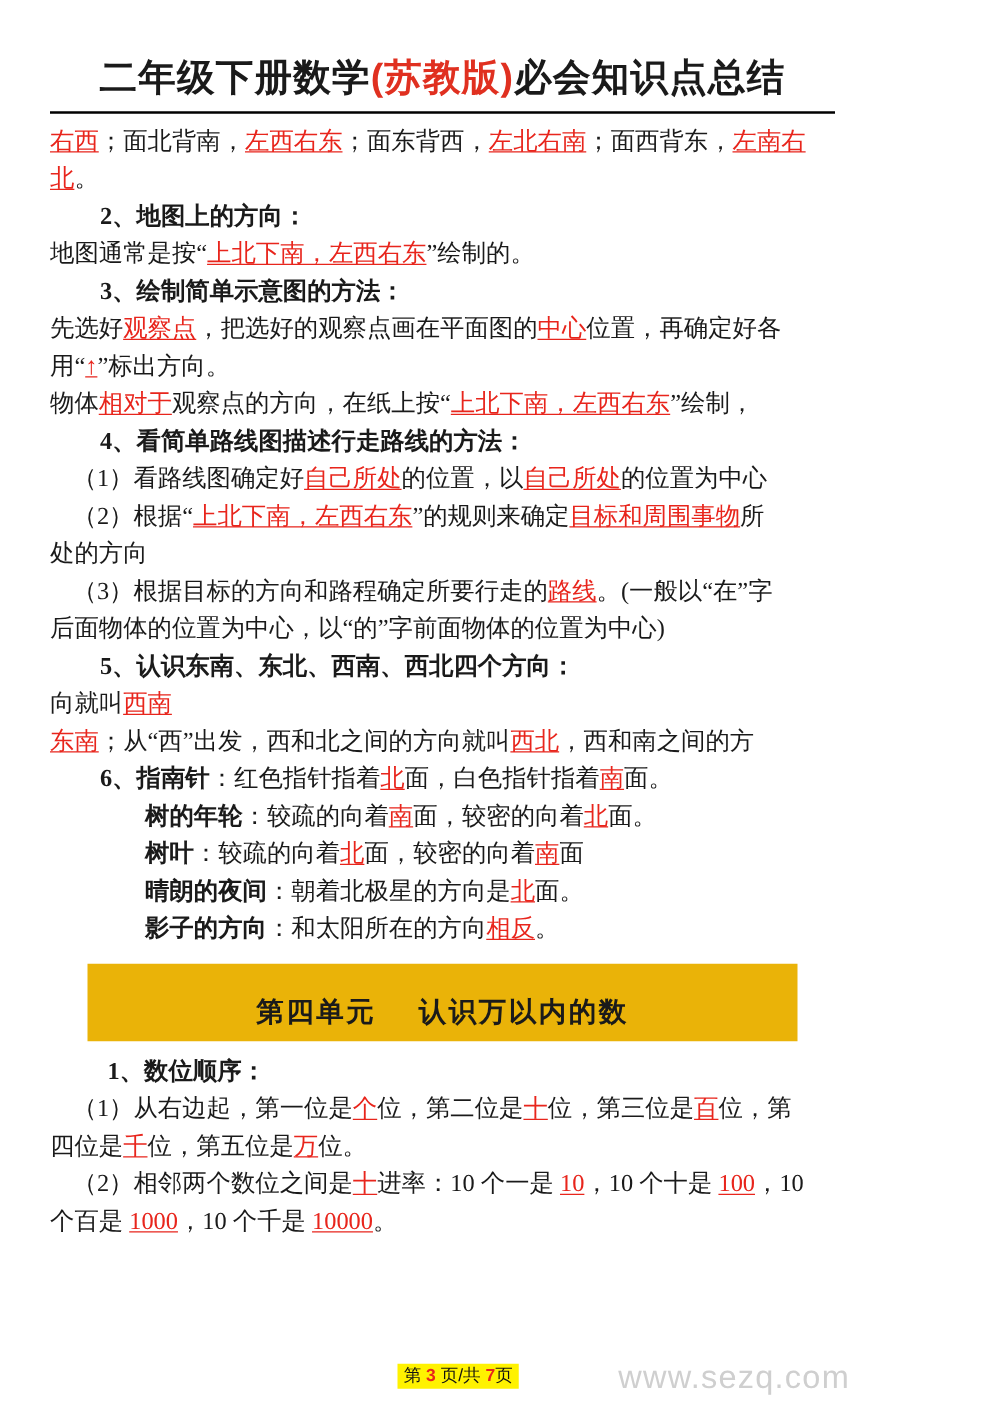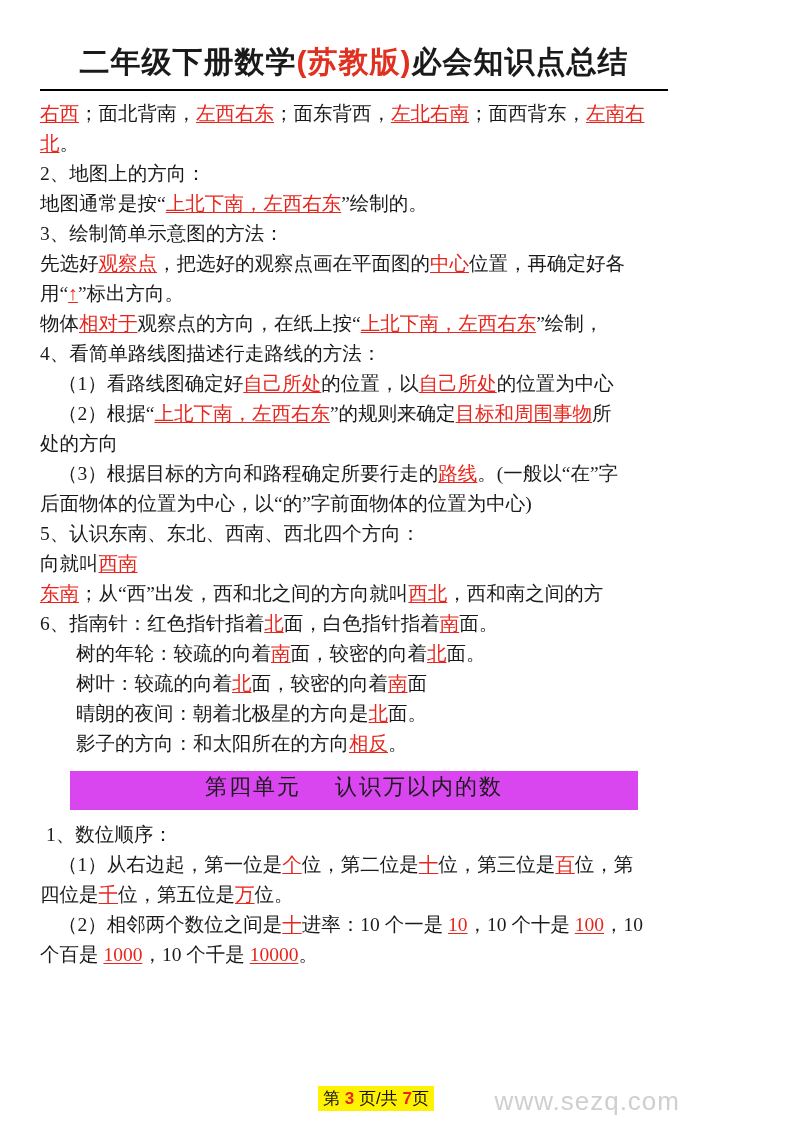--- a/index.html
+++ b/index.html
@@ -41,60 +41,61 @@
     font-size: 19.5px;
     line-height: 30px;
     margin: 0;
     padding: 0;
     white-space: normal;
   }
   .para {
     margin: 2px 0 0 0;
   }
   .bold {
-    font-weight: normal;
+    font-weight: bold;
+    margin-left: 40px;
   }
   .red {
     color: #e8251c;
   }
   .redu {
     color: #e8251c;
     text-decoration: underline;
     text-underline-offset: 2px;
   }
   .indent-sub { padding-left: 18px; }
   .indent-sub2 { padding-left: 36px; }
 
   
   .unit-banner {
-    background: #d946ef;
+    background: #eab308;
     text-align: center;
     font-size: 22px;
-    font-weight: normal;
-    padding: 1px 0 8px 0;
+    font-weight: bold;
+    padding: 24px 0 8px 0;
     margin: 12px 30px 10px 30px;
     letter-spacing: 2px;
     font-family: "Liberation Sans", "DejaVu Sans", sans-serif;
   }
   .unit-banner .gap { display: inline-block; width: 34px; }
 
   
   .footer {
     position: absolute;
     left: 0;
     right: 0;
     bottom: 14px;
     height: 34px;
   }
   .page-num {
     position: absolute;
     left: 318px;
     bottom: 6px;
     background: #fff200;
-    font-size: 17px;
+    font-size: 14px;
     padding: 1px 5px;
     font-family: "Liberation Sans", "DejaVu Sans", sans-serif;
     color: #111;
     white-space: nowrap;
   }
   .page-num .rednum { color: #e8251c; font-weight: bold; }
   .watermark {
     position: absolute;
     right: 26px;
     bottom: 0px;

